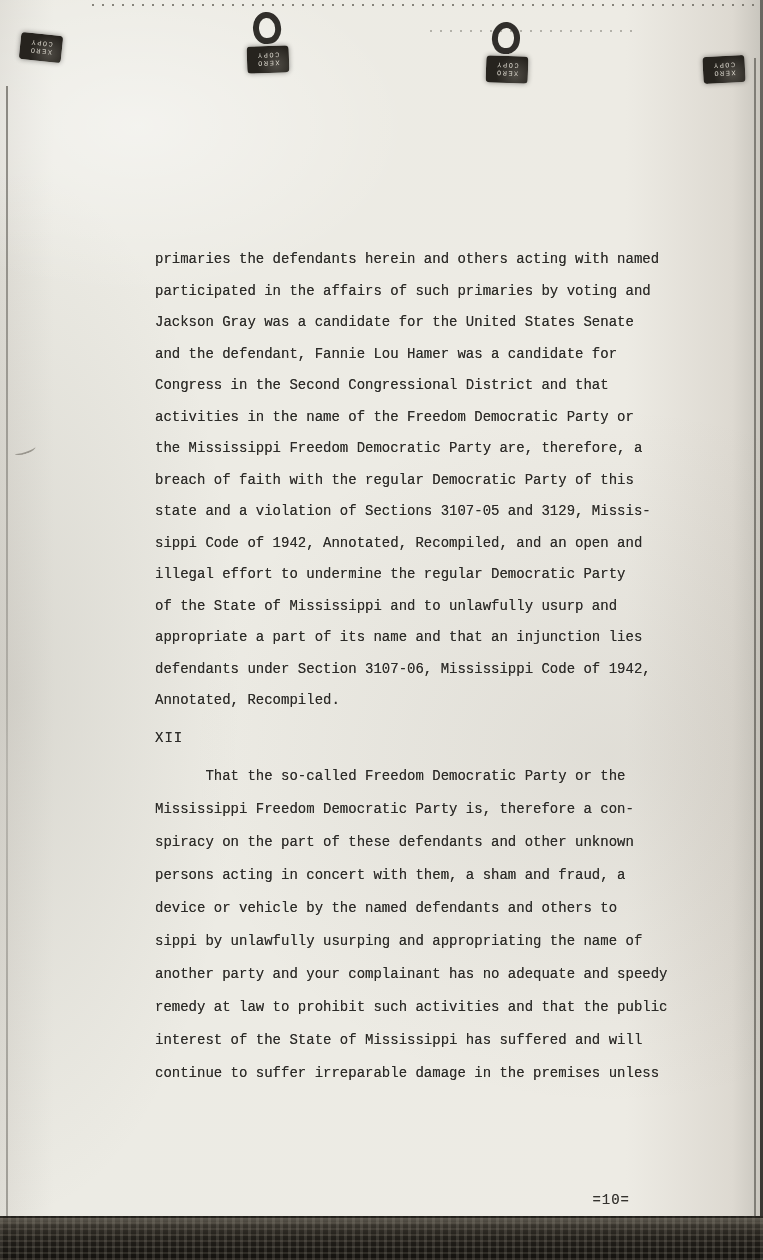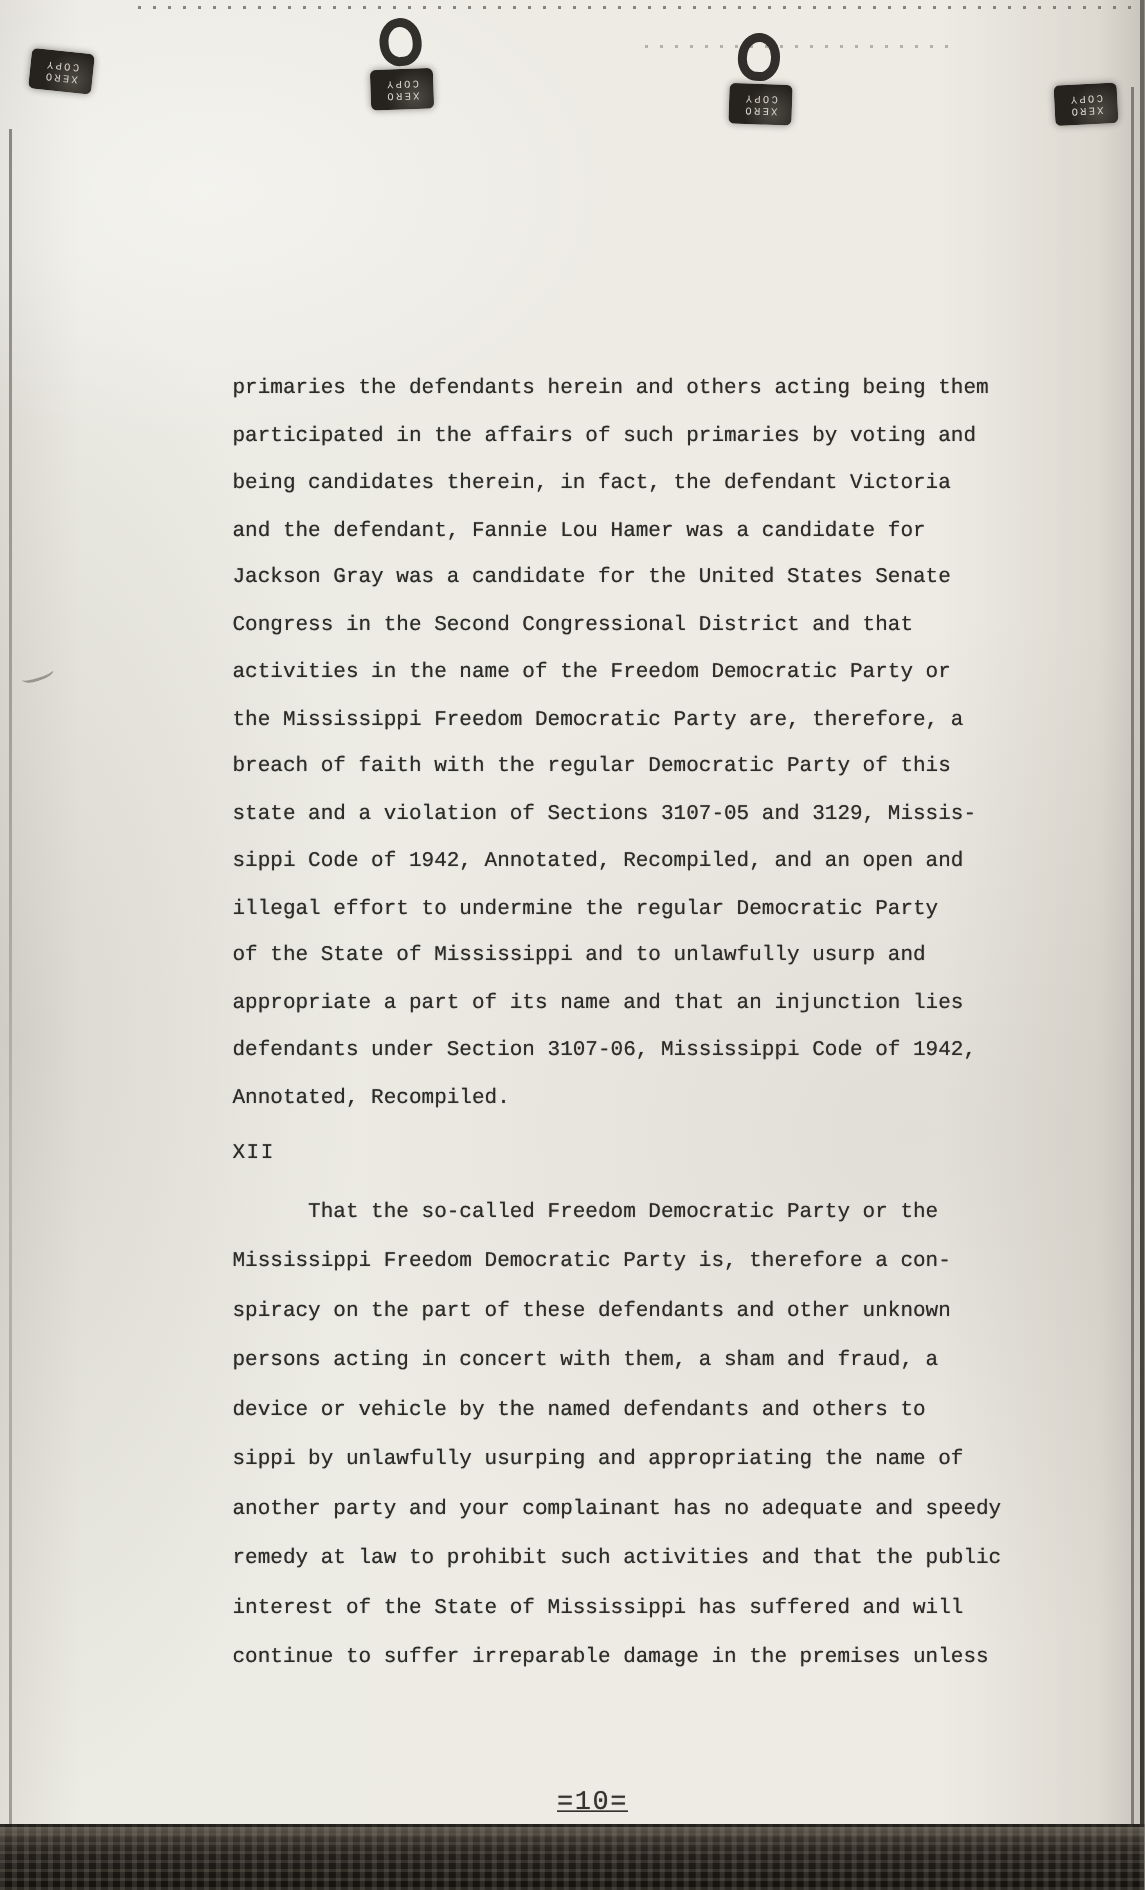--- a/index.html
+++ b/index.html
@@ -78,25 +78,24 @@
     position:absolute; left:155px; top:244px; width:506px;
     color:#2c2b28; font-size:14px;
     text-shadow:0 0 .6px rgba(44,42,38,.65);
   }
   .line { white-space:pre; line-height:31.5px; height:31.5px; overflow:visible; }
   .para2 .line { line-height:33px; height:33px; }
   .heading { text-align:left; line-height:31.5px; margin-top:6px; margin-bottom:6px; letter-spacing:1px; }
 
   .page-number {
     position:absolute; left:160px; width:470px; top:1192px;
-    text-align:center; color:#34322e; font-size:18px;
+    text-align:right; color:#34322e; font-size:14px;
     font-family:"Liberation Mono","DejaVu Sans Mono",monospace;
     letter-spacing:1px;
     text-shadow:0 0 .6px rgba(44,42,38,.6);
-    text-decoration:underline;
   }
 
   
   .bottom-edge {
     position:absolute; left:0; right:0; bottom:0; height:44px;
     border-top:2px solid rgba(30,28,24,.6);
     background:
       repeating-linear-gradient(90deg, rgba(190,184,172,.14) 0 3px, transparent 3px 8px),
       repeating-linear-gradient(0deg, rgba(120,113,100,.25) 0 2px, transparent 2px 6px),
       linear-gradient(0deg,#13110e 0%,#221f1a 55%,#37332c 82%,#5f5a50 100%);
@@ -130,25 +129,24 @@
     <span>COPY</span>
   </div>
 
   <div class="edge-left"></div>
   <div class="edge-right"></div>
   <div class="edge-far-right"></div>
   <div class="margin-mark"></div>
 
   <div class="doc-body">
     <div class="para para1">
-        <div class="line">primaries the defendants herein and others acting being them</div>
+        <div class="line">primaries the defendants herein and others acting with named</div>
         <div class="line">participated in the affairs of such primaries by voting and</div>
-        <div class="line">being candidates therein, in fact, the defendant Victoria</div>
+        <div class="line">Jackson Gray was a candidate for the United States Senate</div>
         <div class="line">and the defendant, Fannie Lou Hamer was a candidate for</div>
-        <div class="line">Jackson Gray was a candidate for the United States Senate</div>
         <div class="line">Congress in the Second Congressional District and that</div>
         <div class="line">activities in the name of the Freedom Democratic Party or</div>
         <div class="line">the Mississippi Freedom Democratic Party are, therefore, a</div>
         <div class="line">breach of faith with the regular Democratic Party of this</div>
         <div class="line">state and a violation of Sections 3107-05 and 3129, Missis-</div>
         <div class="line">sippi Code of 1942, Annotated, Recompiled, and an open and</div>
         <div class="line">illegal effort to undermine the regular Democratic Party</div>
         <div class="line">of the State of Mississippi and to unlawfully usurp and</div>
         <div class="line">appropriate a part of its name and that an injunction lies</div>
         <div class="line">defendants under Section 3107-06, Mississippi Code of 1942,</div>

